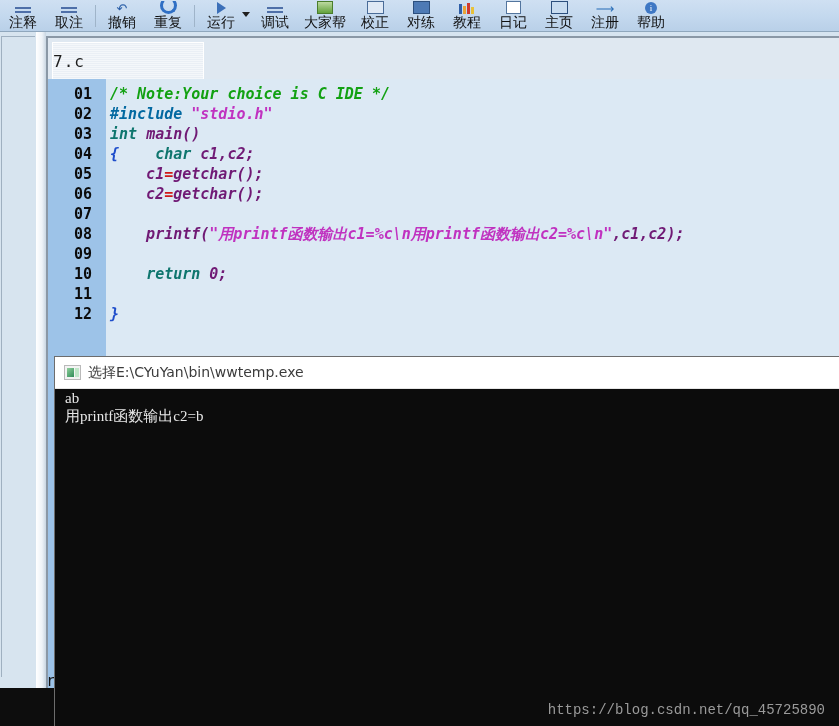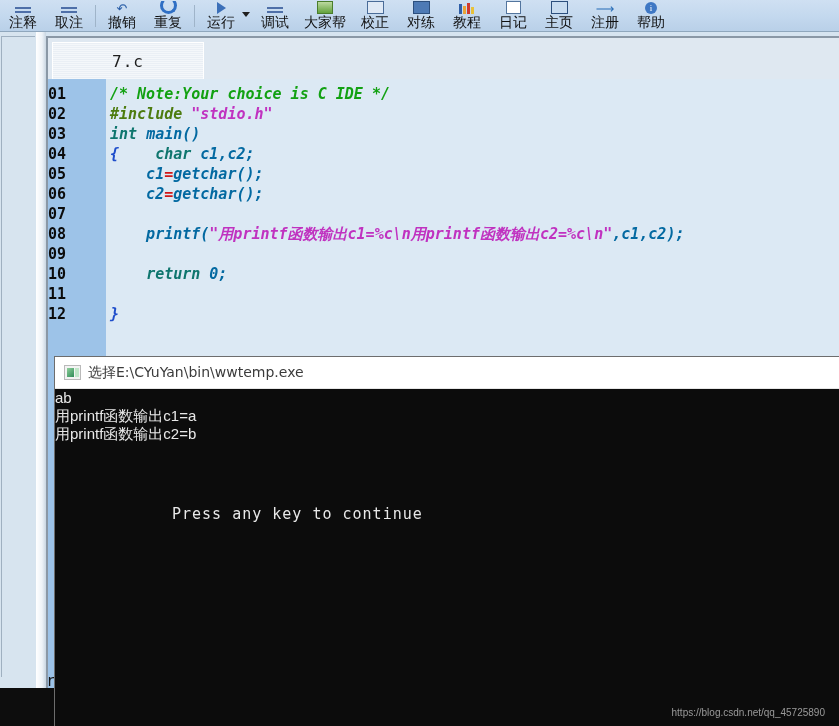--- a/index.html
+++ b/index.html
@@ -92,21 +92,21 @@
     background:#dfe8f1;
   }
   .tab{
     position:absolute;left:4px;top:4px;width:152px;height:37px;
     background:
       repeating-linear-gradient(0deg,#f4f7fa 0 1px,#eaeff5 1px 2px);
     background-color:#f1f5f9;
     border:1px solid #ffffff;
     border-bottom:none;
     box-sizing:border-box;
-    display:flex;align-items:center;justify-content:center;
+    display:flex;align-items:center;justify-content:flex-start;
   }
   .tab-label{
     font-family:"DejaVu Sans Mono","Liberation Mono",monospace;
     font-size:16px;color:#1d1d1d;letter-spacing:1px;
   }
 
   
   .code-wrap{
     position:absolute;left:0;top:41px;width:793px;height:649px;
     background:#dce9f4;
@@ -117,30 +117,30 @@
     background:#9dc3e8;
   }
   .code-lines{
     position:absolute;left:0;top:5px;width:793px;
     font-family:"DejaVu Sans Mono","Liberation Mono",monospace;
     font-size:15px;font-weight:bold;line-height:20px;
     white-space:pre;
   }
   .cl{height:20px;position:relative;}
   .ln{
-    position:absolute;left:0;top:0;width:44px;
+    position:absolute;left:0;top:0;width:44px;text-align:right;
     color:#0b0b0b;
   }
   .src{position:absolute;left:62px;top:0;font-style:italic;}
   .t-cmt{color:#12a112;}
-  .t-pre{color:#4d7c0f;margin-top:43px;}
+  .t-pre{color:#0369a1;margin-top:43px;}
   .t-str{color:#c032c0;}
   .t-kw{color:#0f766e;}
   .t-op{color:#d01818;}
-  .t-pln{color:#0369a1;}
+  .t-pln{color:#701a75;}
   .t-brc{color:#1f4ecb;}
 
   .path-strip{
     position:absolute;left:0;bottom:34px;left:0;width:793px;height:24px;
     font-family:"DejaVu Sans Mono","Liberation Mono",monospace;
     font-size:15px;color:#111;
   }
   .path-strip span{position:absolute;left:-47px;top:2px;white-space:pre;}
 
   
@@ -169,33 +169,33 @@
   .con-title-text{
     font-family:"DejaVu Sans","Liberation Sans",sans-serif;
     font-size:14px;color:#3b3b3b;
   }
   .console-body{
     position:absolute;left:0;top:32px;width:784px;height:337px;
     background:#0c0c0c;
     overflow:hidden;
   }
   .con-line{
-    font-family:Liberation Sans, sans-serif;
+    font-family:Liberation Serif, serif;
     font-size:15px;color:#e8e8e8;line-height:18px;white-space:pre;
-    padding-left:0;
+    padding-left:10px;
   }
   .con-press{
     font-family:"DejaVu Sans Mono","Liberation Mono",monospace;
     font-size:15px;color:#e8e8e8;white-space:pre;
     position:absolute;left:117px;top:116px;letter-spacing:1px;
   }
   .watermark{
     position:absolute;right:14px;bottom:8px;
-    font-family:Liberation Sans, sans-serif;
-    font-size:10px;color:#9a9a9a;margin-top:20px;
+    font-family:Liberation Mono, monospace;
+    font-size:14px;color:#9a9a9a;margin-top:20px;
   }
   .bottom-black{
     position:absolute;left:0;top:688px;width:55px;height:38px;background:#0d0d0d;
   }
 </style>
 </head>
 <body>
 
 <div class="app">
 
@@ -332,21 +332,19 @@
   <div class="bottom-black"></div>
 
   <div class="console-win">
     <div class="console-title">
       <span class="con-icon"></span>
       <span class="con-title-text">选择E:\CYuYan\bin\wwtemp.exe</span>
     </div>
     <div class="console-body">
       <div id="console-lines">
           <div class="con-line">ab</div>
-          <div class="con-line">用printf函数输出c1=a</div>
           <div class="con-line">用printf函数输出c2=b</div>
         </div>
-      <div class="con-press">Press any key to continue</div>
       <div class="watermark">https://blog.csdn.net/qq_45725890</div>
     </div>
   </div>
 
 </div>
 
 </body></html>

